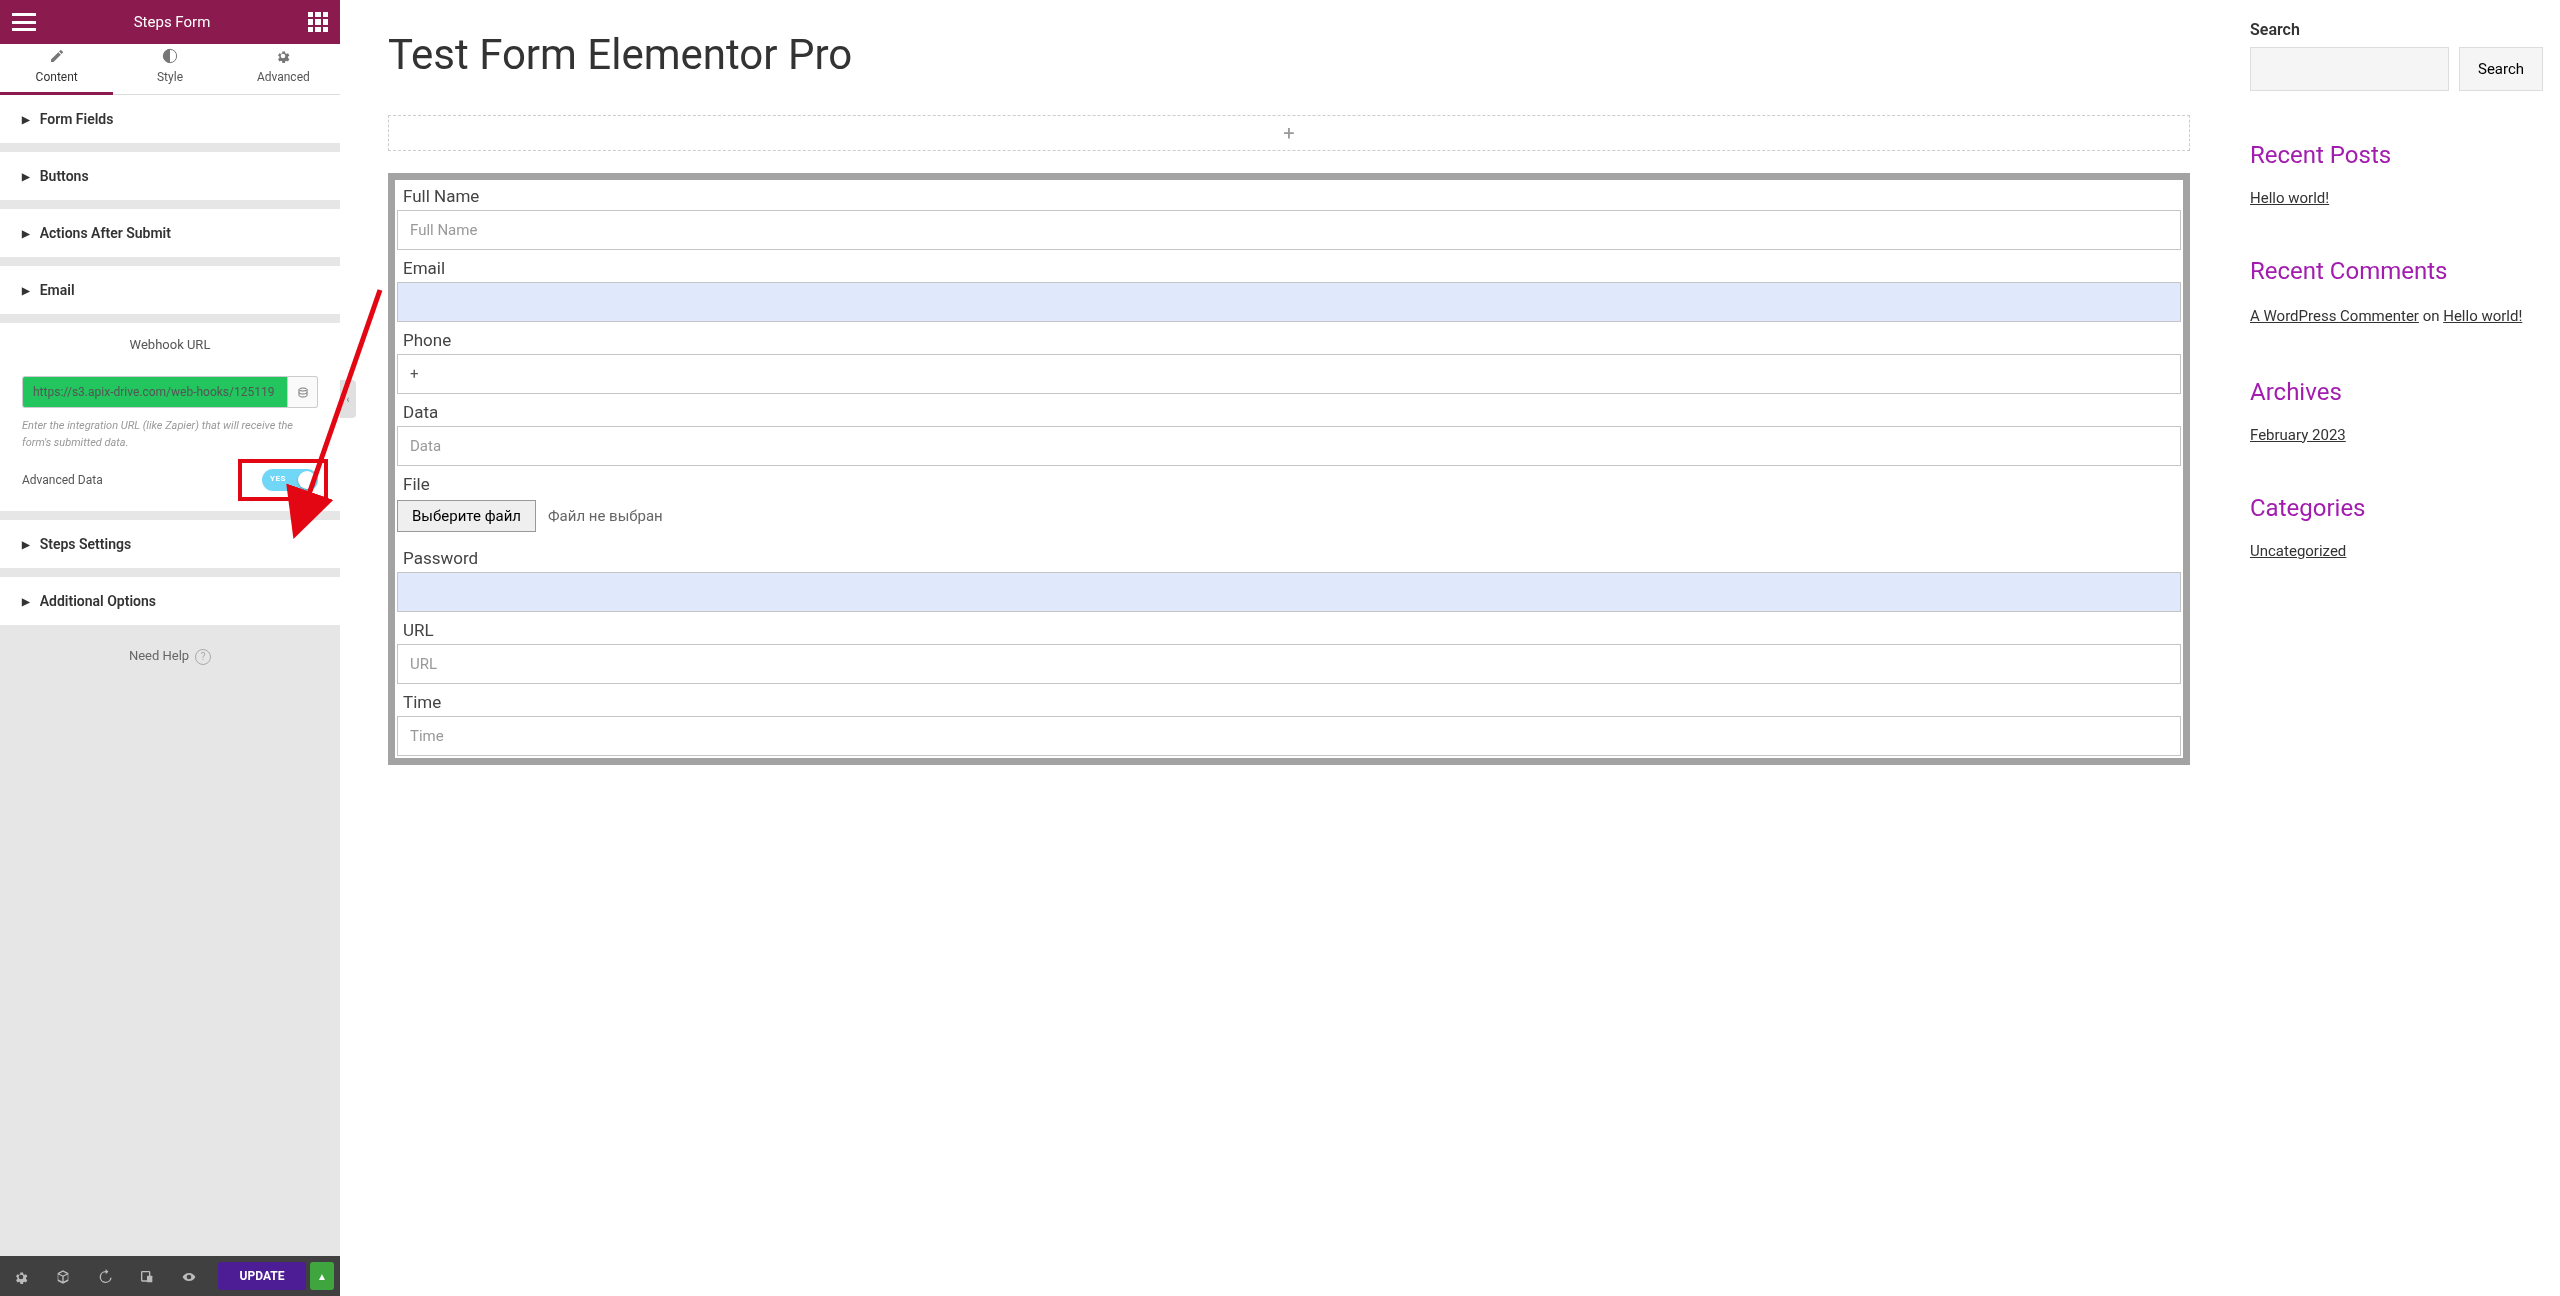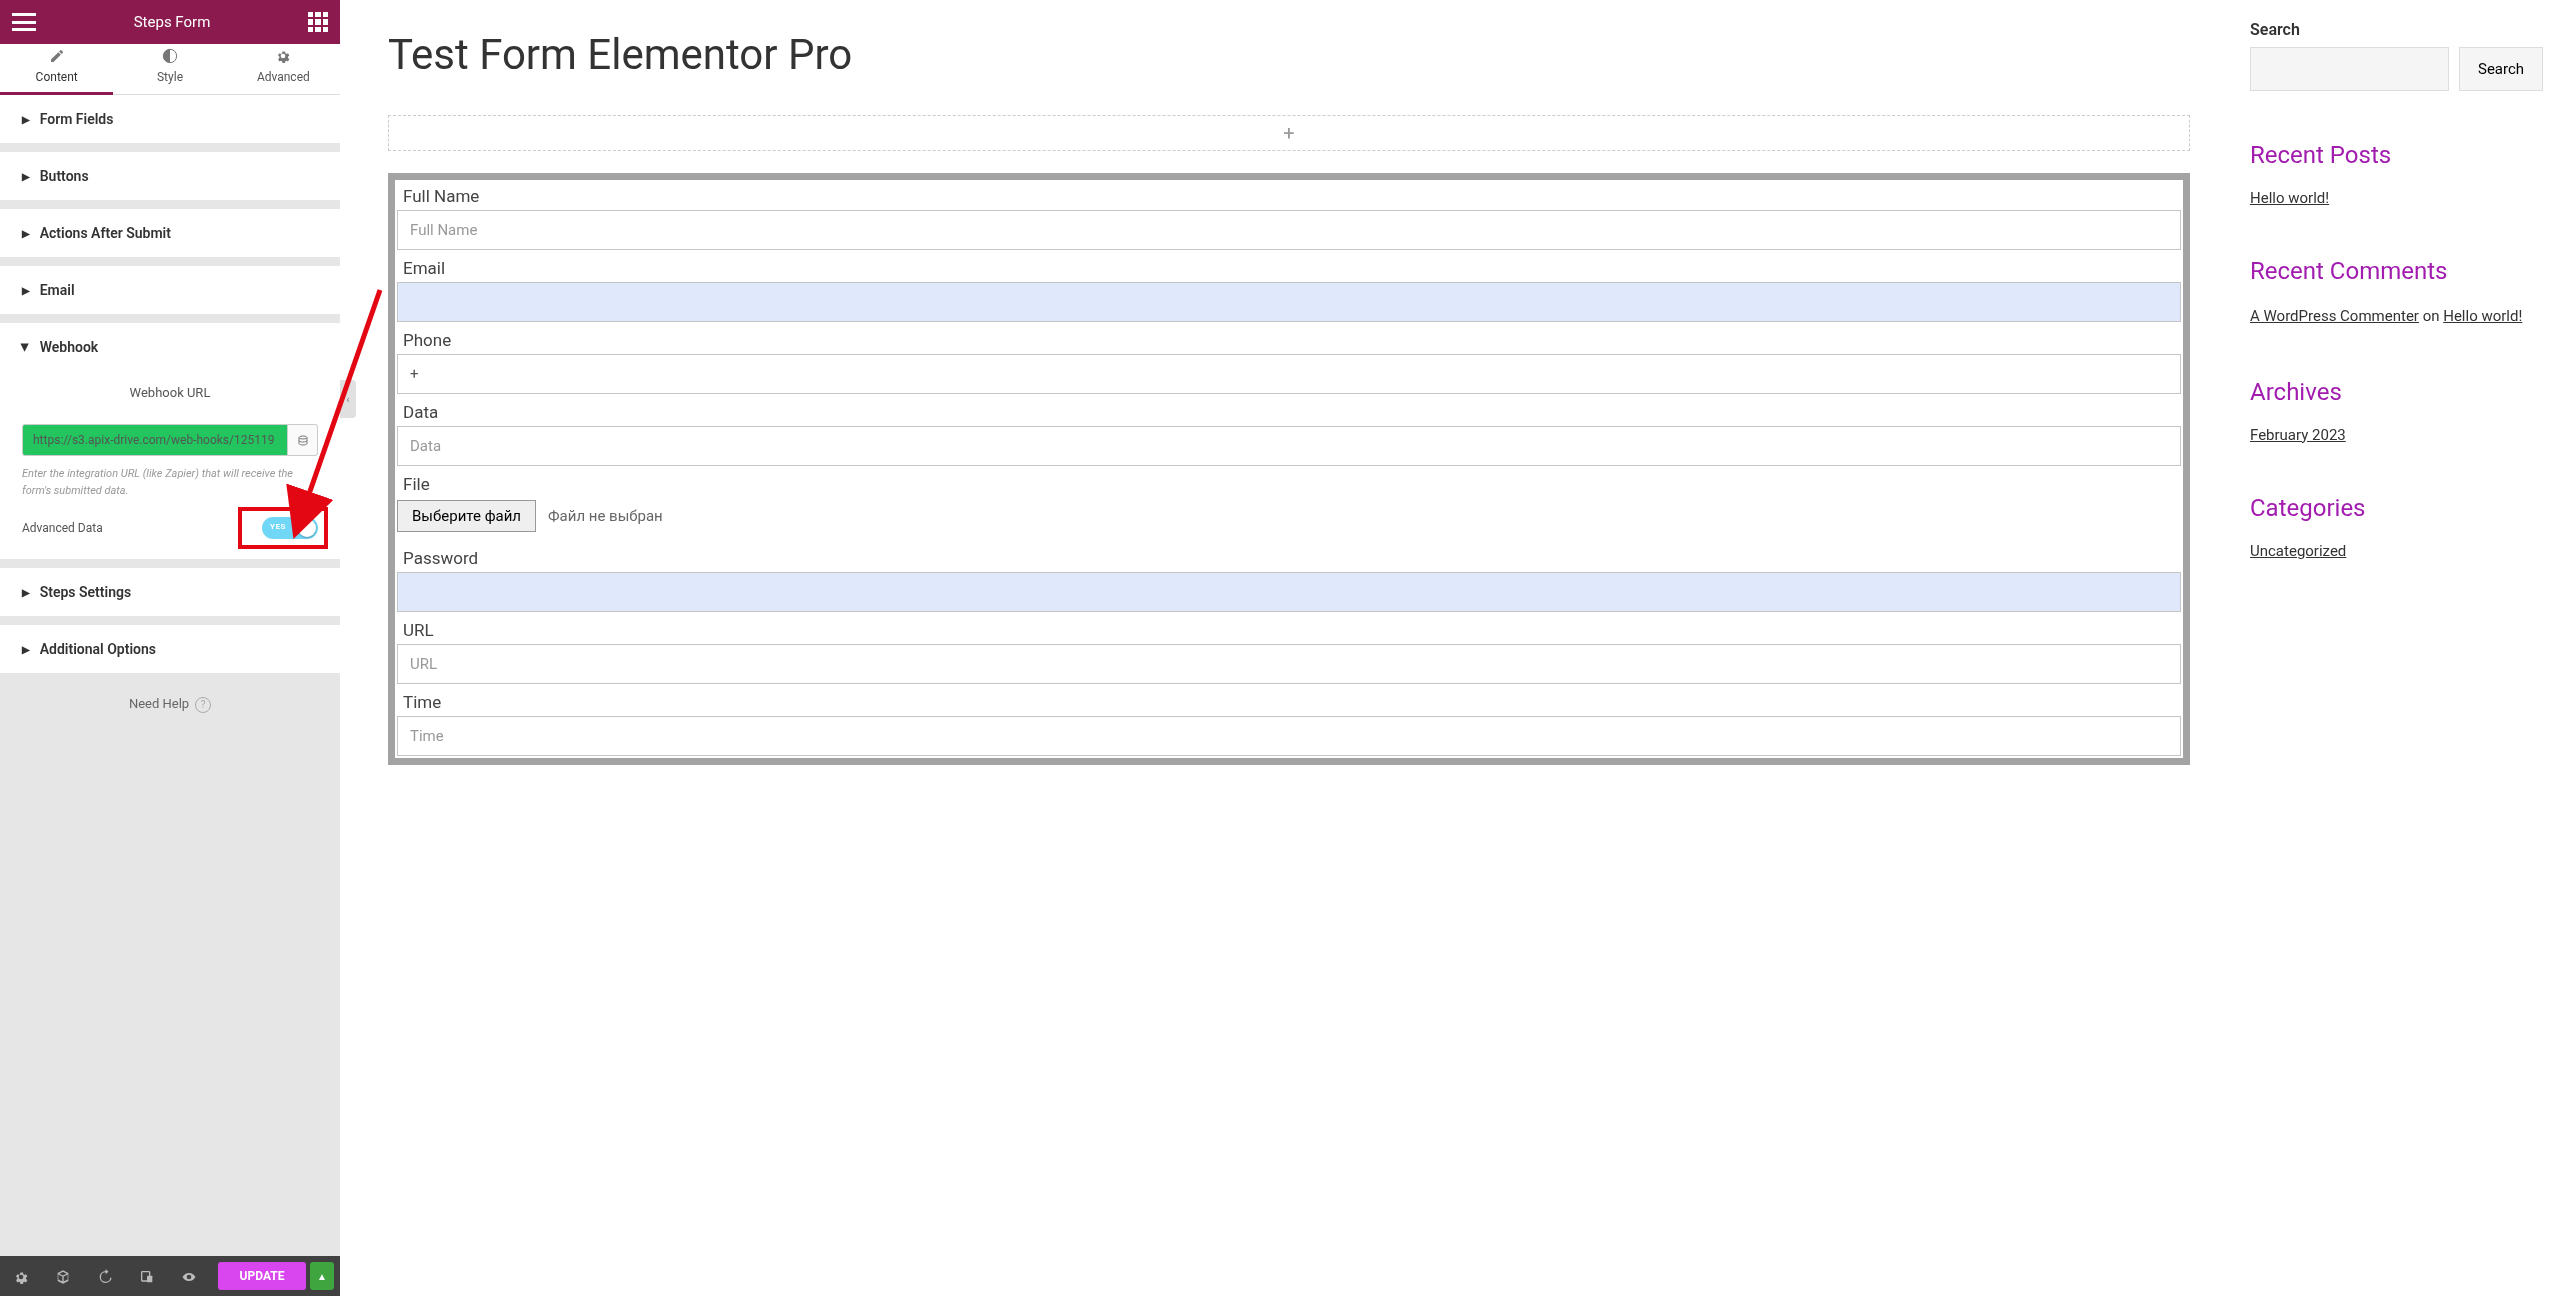--- a/index.html
+++ b/index.html
@@ -38,21 +38,21 @@
 .red-box { position: absolute; right: -10px; top: -10px; width: 90px; height: 42px; border: 4px solid #e30613; pointer-events:none; }
 .toggle { position: relative; width: 56px; height: 22px; background: #71d7f7; border-radius: 11px; cursor: pointer; }
 .toggle .knob { position: absolute; right: 2px; top: 2px; width: 18px; height: 18px; background: #fff; border-radius: 50%; box-shadow: 0 1px 2px rgba(0,0,0,.3); }
 .toggle .yes { position: absolute; left: 8px; top: 5px; font-size: 8px; font-weight: bold; color: #fff; letter-spacing: .5px; }
 
 .need-help { padding: 14px; text-align: center; font-size: 13px; color: #666; }
 .help-q { display:inline-block; width:16px; height:16px; border:1px solid #aaa; border-radius:50%; font-size:10px; line-height:14px; margin-left:6px; color:#aaa; }
 
 .sidebar-footer { height: 40px; background: #404040; display: flex; align-items: center; }
 .sf-icon { width: 42px; text-align: center; color: #bbb; cursor: pointer; font-size: 15px; }
-.update-btn { flex:1; margin: 0 4px 0 8px; height: 28px; background: #d946ef; color: #fff; font-size: 12px; font-weight: bold; border: none; border-radius: 3px; cursor: pointer; display:flex; align-items:center; justify-content:center; }
+.update-btn { flex:1; margin: 0 4px 0 8px; height: 28px; background: #4c1d95; color: #fff; font-size: 12px; font-weight: bold; border: none; border-radius: 3px; cursor: pointer; display:flex; align-items:center; justify-content:center; }
 .update-arrow { width: 24px; height: 28px; background: #3fa63f; border: none; border-radius: 3px; color:#fff; cursor:pointer; margin-right: 6px; font-size:10px; }
 
 
 .collapse-handle { position: absolute; left: 340px; top: 380px; width: 16px; height: 38px; background: #e0e0e0; display:flex; align-items:center; justify-content:center; font-size:10px; color:#777; cursor:pointer; border-radius: 0 4px 4px 0; z-index: 10; }
 
 
 .red-arrow { position: absolute; pointer-events: none; z-index: 20; }
 
 
 .main { flex: 1; padding: 30px 60px 0 48px; overflow-y: auto; }
@@ -149,24 +149,20 @@
         </div>
       </div>
     <div class="section">
         <div class="section-header">
           <span class="caret">▶</span>
           <span>Email</span>
         </div>
       </div>
 
     <div class="section">
-      <div class="section-header">
-          <span class="caret down">▶</span>
-          <span>Webhook</span>
-        </div>
       <div class="webhook-body">
         <div class="field-label">Webhook URL</div>
         <div class="url-row">
           <input class="url-input" type="text" value="https://s3.apix-drive.com/web-hooks/125119" style="">
           <div class="url-btn">
             <span><svg width="12" height="14" viewBox="0 0 24 24">
                   <ellipse cx="12" cy="5" rx="8" ry="3" fill="none" stroke="currentColor" stroke-width="2"></ellipse>
                   <path d="M4 5v6c0 1.66 3.58 3 8 3s8-1.34 8-3V5M4 11v6c0 1.66 3.58 3 8 3s8-1.34 8-3v-6" fill="none" stroke="currentColor" stroke-width="2"></path>
                 </svg></span>
           </div>

